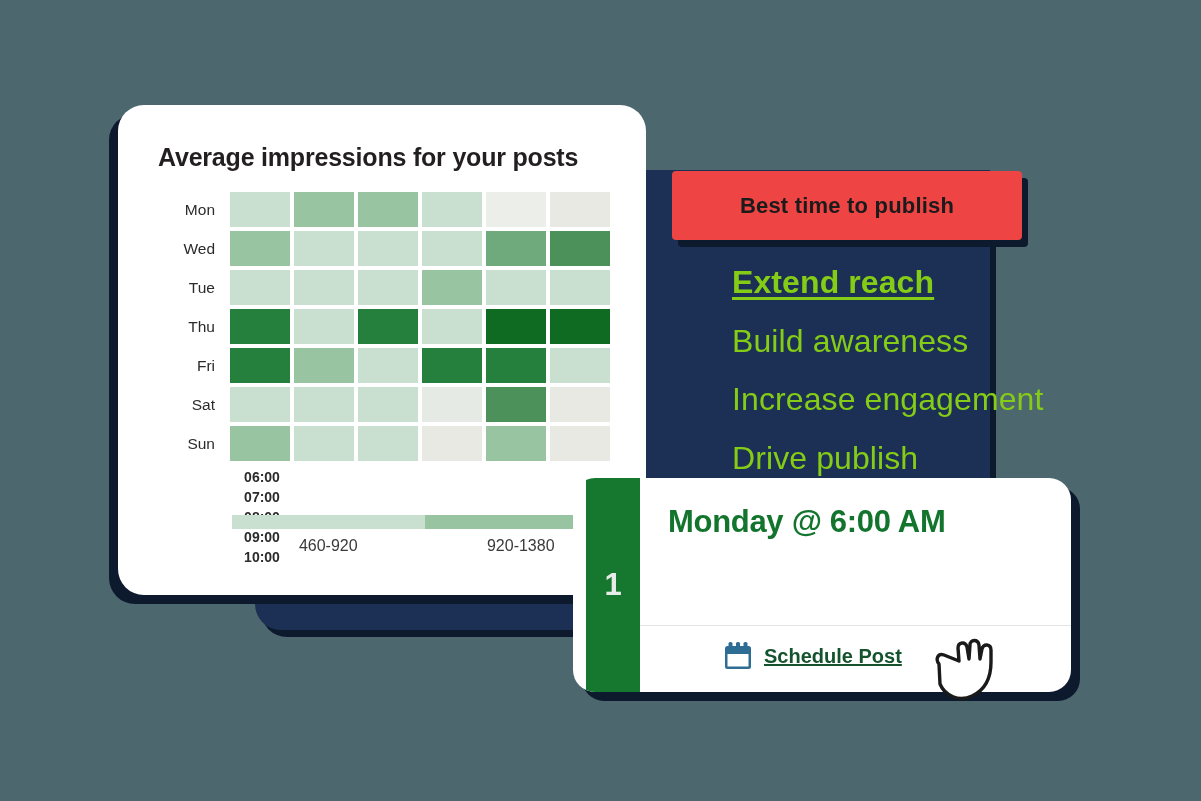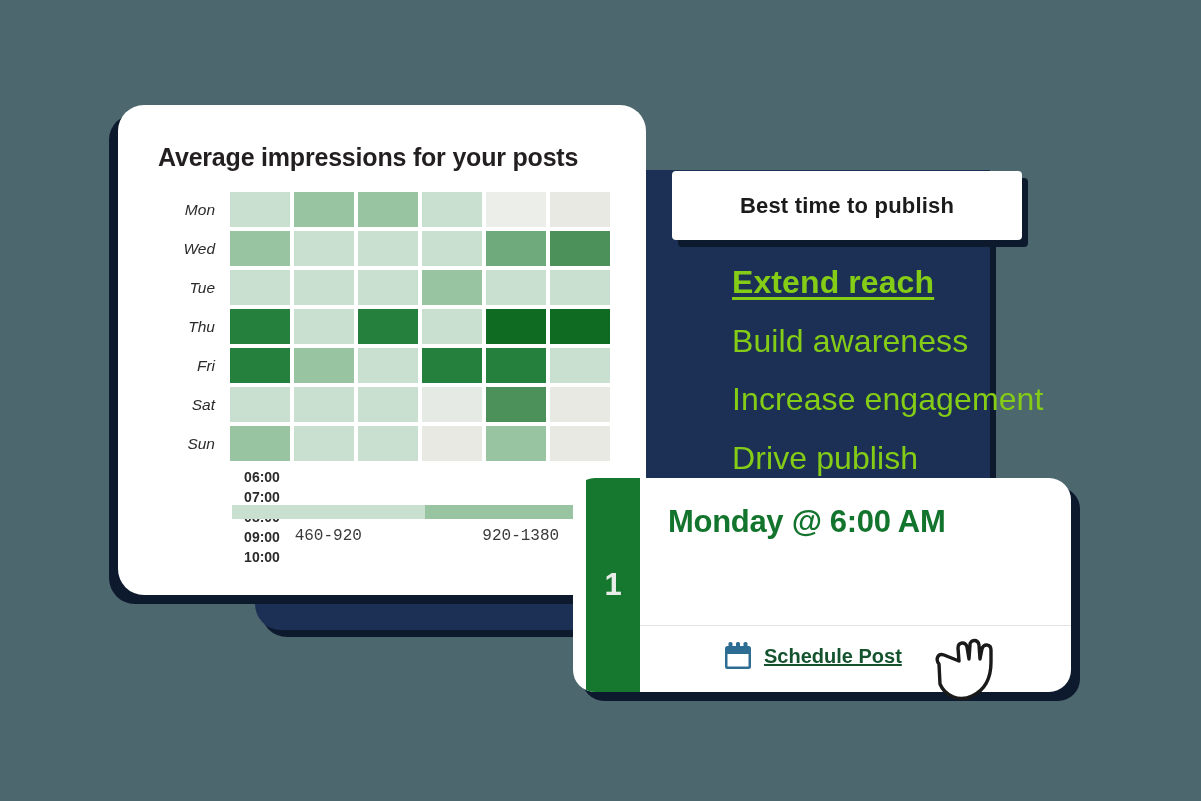--- a/index.html
+++ b/index.html
@@ -39,21 +39,21 @@
     text-decoration:underline;
     text-underline-offset:4px;
     text-decoration-thickness:2.5px;
   }
 
   
   .orange-btn{
     position:absolute;
     left:672px; top:171px;
     width:350px; height:69px;
-    background:#ffffff;
+    background:#ef4444;
     border:none;
     border-radius:4px;
     color:#1b1b1b;
     font-size:22px;
     font-weight:bold;
     letter-spacing:.2px;
     box-shadow: 6px 7px 0 0 #0d1a2e;
     cursor:pointer;
     z-index:6;
   }
@@ -80,29 +80,28 @@
 
   
   .heat-wrap{position:absolute;left:37px;top:85px;width:455px;}
   .heat-row{display:flex;align-items:center;height:39px;}
   .heat-label{
     width:62px;
     text-align:right;
     padding-right:15px;
     font-size:15.5px;
     color:#2b2b2b;
-    font-style:italic;
   }
   .heat-cells{display:flex;gap:4px;}
   .cell{width:60px;height:35px;}
 
   .xaxis{display:flex;margin-left:77px;margin-top:6px;gap:4px;flex-direction:column;}
   .xtick{width:60px;text-align:center;font-size:14px;color:#2b2b2b;font-weight:bold;}
 
-  .legend{position:absolute;left:114px;top:400px;width:385px;font-family:Liberation Mono, monospace;}
+  .legend{position:absolute;left:114px;top:410px;width:385px;}
   .legend-bar{display:flex;height:14px;}
   .legend-seg{flex:1;}
   .legend-labels{display:flex;margin-top:8px;}
   .legend-lab{flex:1;text-align:center;font-size:16px;color:#3a3a3a;}
 
   
   .bottom-card{
     position:absolute;
     left:573px; top:478px;
     width:498px; height:214px;

